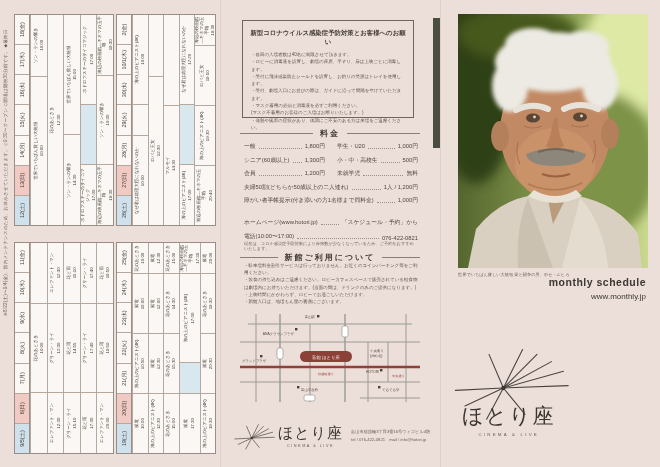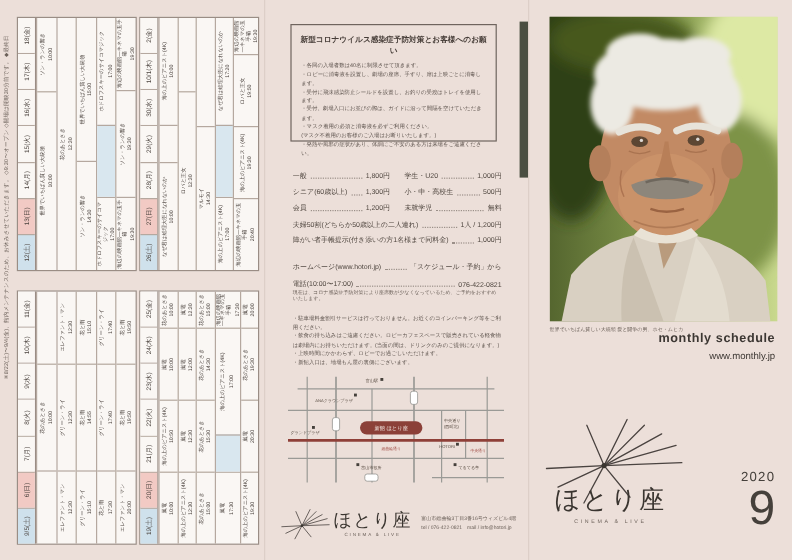--- a/index.html
+++ b/index.html
@@ -396,20 +396,25 @@
           <li>・各回の入場者数は40名に制限させて頂きます。</li>
           <li>・ロビーに消毒液を設置し、劇場の座席、手すり、扉は上映ごとに消毒します。</li>
           <li>・受付に飛沫感染防止シールドを設置し、お釣りの受渡はトレイを使用します。</li>
           <li>・受付、劇場入口にお並びの際は、ガイドに沿って間隔を空けていただきます。</li>
           <li>・マスク着用の必須と消毒液を必ずご利用ください。</li>
           <li>(マスク不着用のお客様のご入場はお断りいたします。)</li>
           <li>・発熱や風邪の症状があり、体調にご不安のある方は来場をご遠慮ください。</li>
         </ul>
     </div>
 
+    <div class="mid-h" style="top:128px">
+      <span class="ln"></span>
+      <span class="tx">料金</span>
+      <span class="ln"></span>
+    </div>
     <div id="price-rows">
         <div class="pair-row">
           <div class="leader-row">
             <span class="lbl">一般</span>
             <span class="dots"></span>
             <span class="val">1,800円</span>
           </div>
           <div class="leader-row">
             <span class="lbl">学生・U20</span>
             <span class="dots"></span>
@@ -459,20 +464,25 @@
           <span class="val">「スケジュール・予約」から</span>
         </div>
         <div class="leader-row">
           <span class="lbl">電話(10:00〜17:00)</span>
           <span class="dots"></span>
           <span class="val">076-422-0821</span>
         </div>
       </div>
     <div id="res-note">現在は、コロナ感染症予防対策により座席数が少なくなっているため、ご予約をおすすめいたします。</div>
 
+    <div class="mid-h" style="top:252px">
+      <span class="ln"></span>
+      <span class="tx">新館ご利用について</span>
+      <span class="ln"></span>
+    </div>
     <ul id="nb-list">
         <li>・駐車場料金割引サービスは行っておりません。お近くのコインパーキング等をご利用ください。</li>
         <li>・飲食の持ち込みはご遠慮ください。ロビーカフェスペースで販売されている軽食物は劇場内にお持ちいただけます。(当面の間は、ドリンクのみのご提供になります。)</li>
         <li>・上映時間にかかわらず、ロビーでお過ごしいただけます。</li>
         <li>・新館入口は、地場もん屋の裏側にございます。</li>
       </ul>
 
     <svg id="map" width="180" height="96" viewBox="0 0 180 96">
       <g stroke="#9a9a96" stroke-width="1">
         <line x1="8" y1="12" x2="172" y2="12"></line>
@@ -635,21 +645,17 @@
           <line x1="42" y1="40" x2="28" y2="66"></line>
       </g>
       <circle cx="42" cy="40" r="1.8" fill="#3a3530"></circle>
     </svg>
 
     <div class="brand-right">
       <div class="bn">ほとり座</div>
       <div class="bs">CINEMA &amp; LIVE</div>
     </div>
 
-    <div class="issue">
-      <div class="yr">2020</div>
-      <div class="mo">9</div>
-    </div>
   </div>
 
   <div class="fold" style="left:220px"></div>
   <div class="fold" style="left:440px"></div>
 </div>
 
 </body></html>

